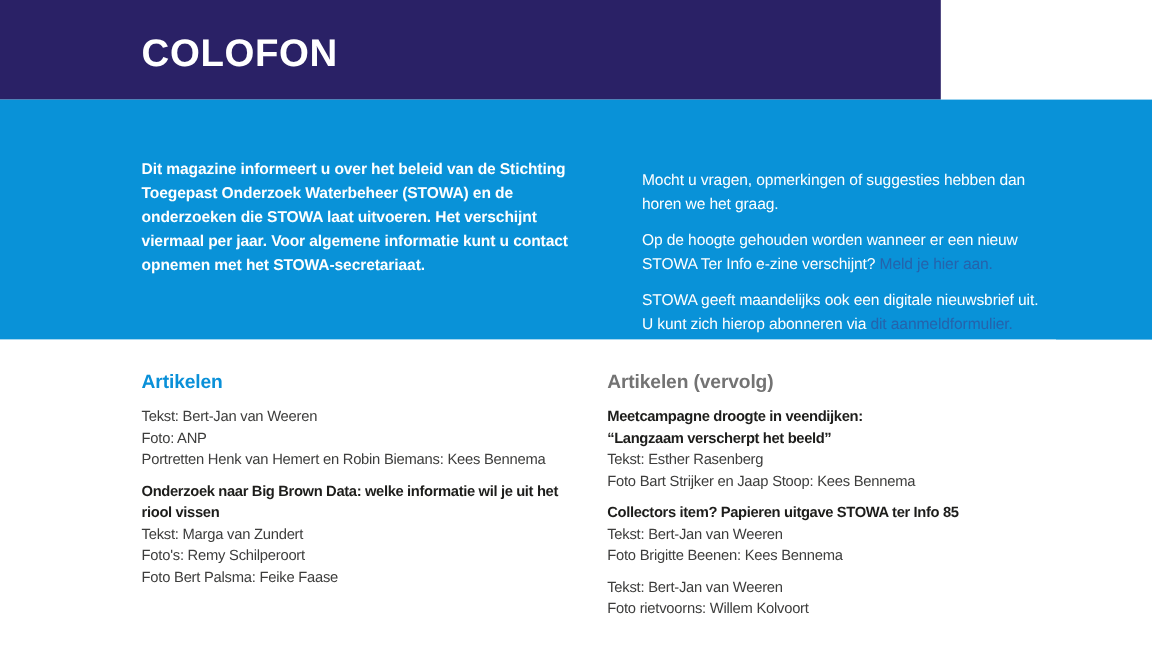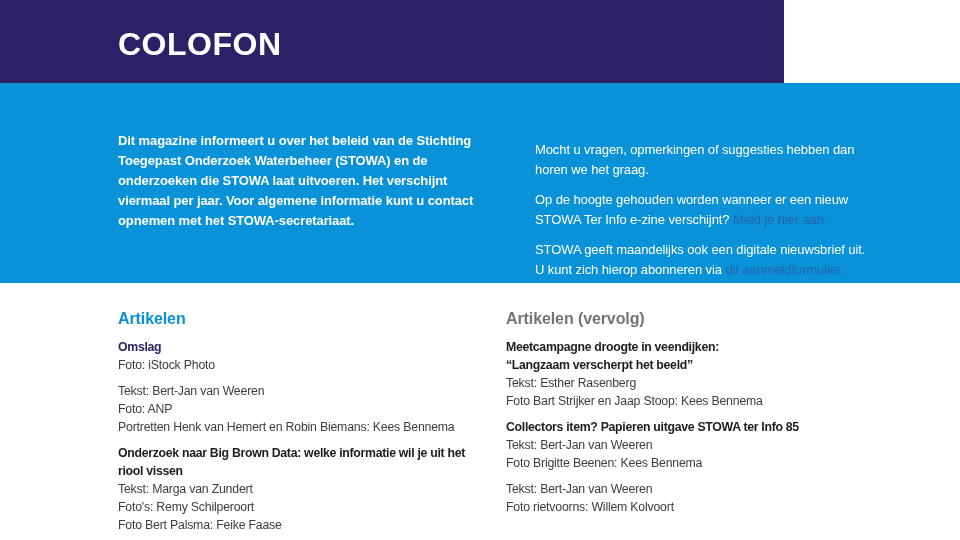--- a/index.html
+++ b/index.html
@@ -83,24 +83,20 @@
       <p class="intro-p"><span>STOWA geeft maandelijks ook een digitale nieuwsbrief uit.
 U kunt zich hierop abonneren via </span><a class="inline-link">dit aanmeldformulier.</a></p>
     </div>
   </section>
 
   <section class="content">
 
     <div class="col-left">
       <h2 class="section-heading">Artikelen</h2>
 
-      <div class="entry">
-        <div class="entry-title navy">Omslag</div>
-        <div class="credit">Foto: iStock Photo</div>
-      </div>
 
       <div class="entry">
         <div class="credit">Tekst: Bert-Jan van Weeren</div>
         <div class="credit">Foto: ANP</div>
         <div class="credit">Portretten Henk van Hemert en Robin Biemans: Kees Bennema</div>
       </div>
 
       <div class="entry">
         <div class="entry-title">Onderzoek naar Big Brown Data: welke informatie wil je uit het
 riool vissen</div>

